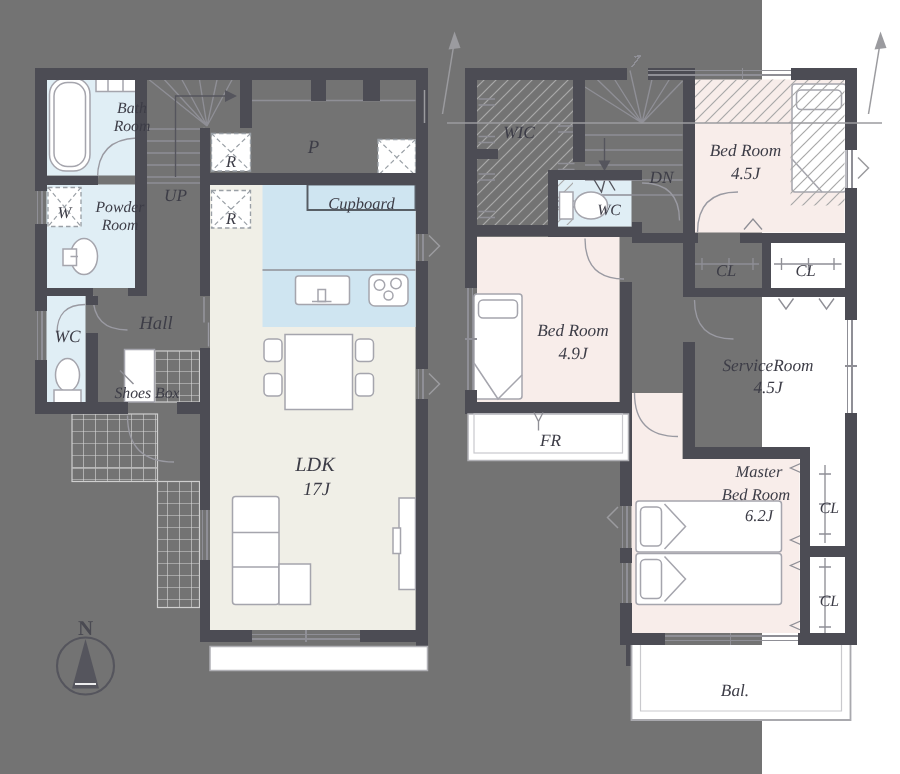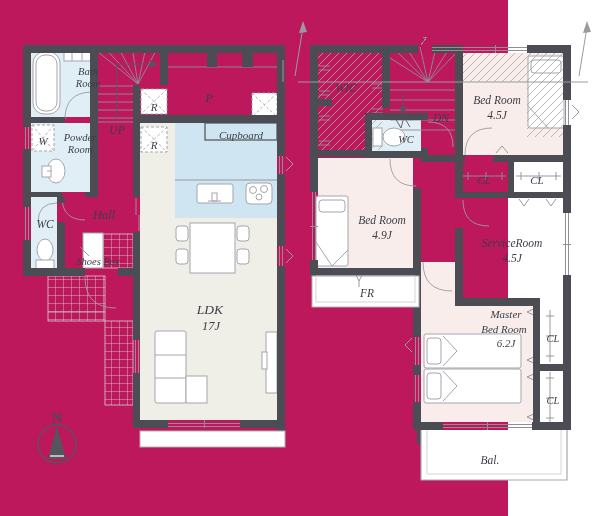--- a/index.html
+++ b/index.html
@@ -1,21 +1,21 @@
 <!DOCTYPE html>
 <html style="--wall: #4c4c54; --water_blue: #e0eef5; --kitchen_blue: #cfe5f1; --floor_beige: #f0efe7; --room_pink: #f8edea; --line_gray: #8f8f96; --text: #3d3d47;"><head>
 <meta charset="utf-8">
 <style>
   :root{
     --wall:#4c4c54; --water_blue:#e0eef5; --kitchen_blue:#cfe5f1;
     --floor_beige:#f0efe7; --room_pink:#f8edea; --line_gray:#8f8f96;
     --text:#3d3d47; --tile:#d8d8d8; --hatch:#a8a8a8; --thin:#a5a5ad;
   }
   html,body{margin:0;padding:0;background:#ffffff;}
-  .canvas{width:508px;height:516px;position:relative;background:#be185d;}
+  .canvas{width:508px;height:516px;position:relative;background:#737373;}
   .wall{fill:var(--wall);shape-rendering:crispEdges;}
   .fixt{fill:#ffffff;stroke:var(--thin);stroke-width:1;}
   .fixtline{fill:none;stroke:var(--thin);stroke-width:1;}
   .thinline{fill:none;stroke:var(--line_gray);stroke-width:0.9;}
   .arc{fill:none;stroke:#9a9aa2;stroke-width:0.9;}
   .dash{fill:#ffffff;stroke:#9aa0a6;stroke-width:0.9;stroke-dasharray:3 2;}
   .dashx{fill:none;stroke:#9aa0a6;stroke-width:0.8;stroke-dasharray:3 2;}
   .win{fill:none;stroke:#8f8f96;stroke-width:1;shape-rendering:crispEdges;}
   .gray{fill:none;stroke:#9b9b9f;stroke-width:1;}
   .grayfill{fill:#9b9b9f;}

